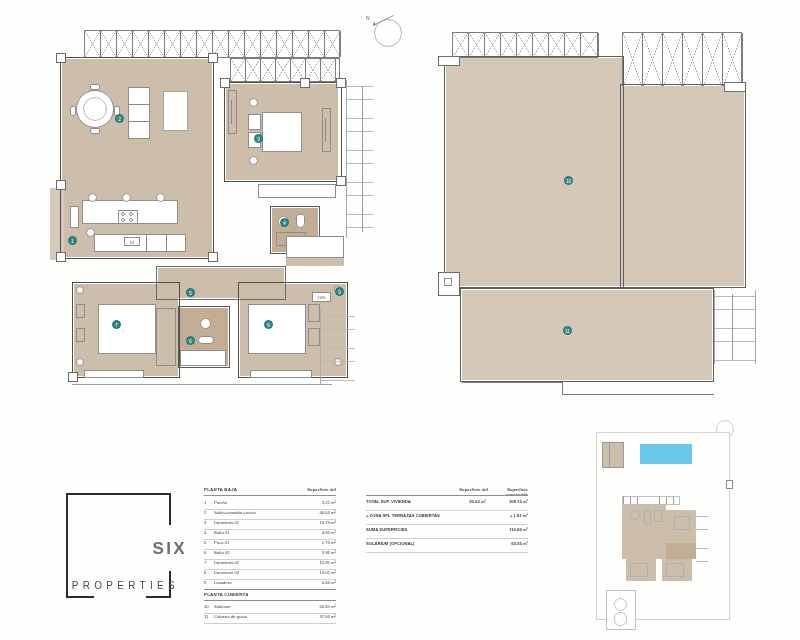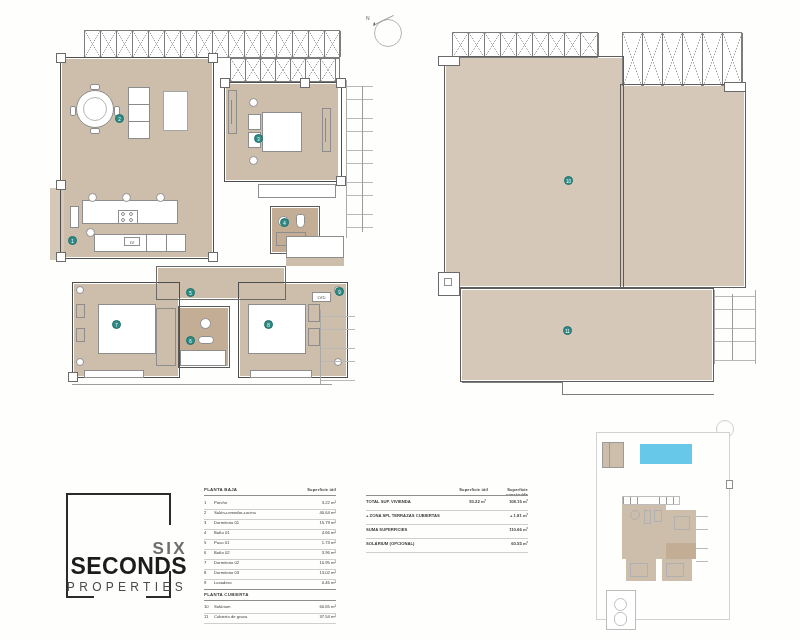--- a/index.html
+++ b/index.html
@@ -65,21 +65,21 @@
   .compass .ntxt{position:absolute;left:0px;top:2px;font-size:5px;color:#5a5a5a;}
   .compass .arrowhead{position:absolute;left:5px;top:9px;width:0;height:0;border:2.5px solid transparent;border-right-color:#6f6f6f;}
 
   
   .logobox{position:absolute;left:62px;top:487px;width:125px;height:125px;}
   .logobox .frame{position:absolute;left:4px;top:6px;width:105px;height:105px;border:2px solid #2b2b2b;box-sizing:border-box;}
   .logobox .frame .gap-r{position:absolute;right:-3px;top:30px;width:5px;height:46px;background:#fefefd;}
   .logobox .frame .gap-b{position:absolute;left:26px;bottom:-3px;width:52px;height:5px;background:#fefefd;}
   .logo-six{position:absolute;right:0px;top:52px;font-size:17px;letter-spacing:2.4px;color:#6e6e6e;font-weight:bold;}
   .logo-seconds{position:absolute;right:0px;top:66px;font-size:23px;letter-spacing:0.4px;color:#1c1c1c;font-weight:bold;}
-  .logo-props{position:absolute;right:0px;top:93px;font-size:12px;letter-spacing:4.3px;color:#4a4a4a;}
+  .logo-props{position:absolute;right:8px;top:93px;font-size:10px;letter-spacing:4.3px;color:#4a4a4a;}
 
   
   .tbl{position:absolute;font-size:4.2px;color:#3c3c3c;}
   .tbl .hdr{position:absolute;font-weight:bold;font-size:4.4px;letter-spacing:0.25px;}
   .tbl .colhdr{position:absolute;font-weight:bold;font-size:4px;text-align:right;letter-spacing:0.15px;}
   .tbl .rule{position:absolute;height:1px;background:#cfcfcf;}
   .tbl .rule.dark{background:#8e8e8e;}
   .row{position:absolute;left:0;width:100%;height:9.2px;}
   .row .num{position:absolute;left:0px;width:8px;text-align:left;}
   .row .nm{position:absolute;left:10px;}
@@ -311,21 +311,20 @@
     <div class="marker" style="left:132px;top:148px;">10</div>
     <div class="marker" style="left:131px;top:298px;">11</div>
   </div>
 
   <div class="logobox">
     <div class="frame">
       <div class="gap-r"></div>
         <div class="gap-b"></div>
     </div>
     <div class="logo-six">SIX</div>
-    <div class="logo-seconds">SECONDS</div>
     <div class="logo-props">PROPERTIES</div>
   </div>
 
   <div class="tbl" style="left:204px;top:487px;width:132px;height:130px;">
     <div class="hdr" style="left:0;top:0;">PLANTA BAJA</div>
     <div class="colhdr" style="right:0;top:0;width:60px;">Superficie útil</div>
     <div class="rule dark" style="left:0;top:8px;width:132px;"></div>
 
     <div class="row" style="top:13px;">
       <span class="num">1</span>

